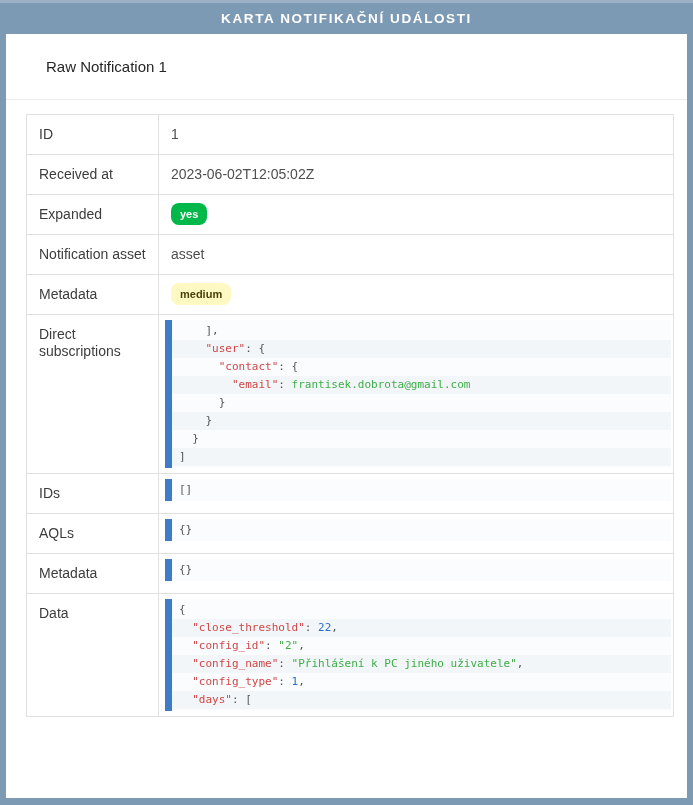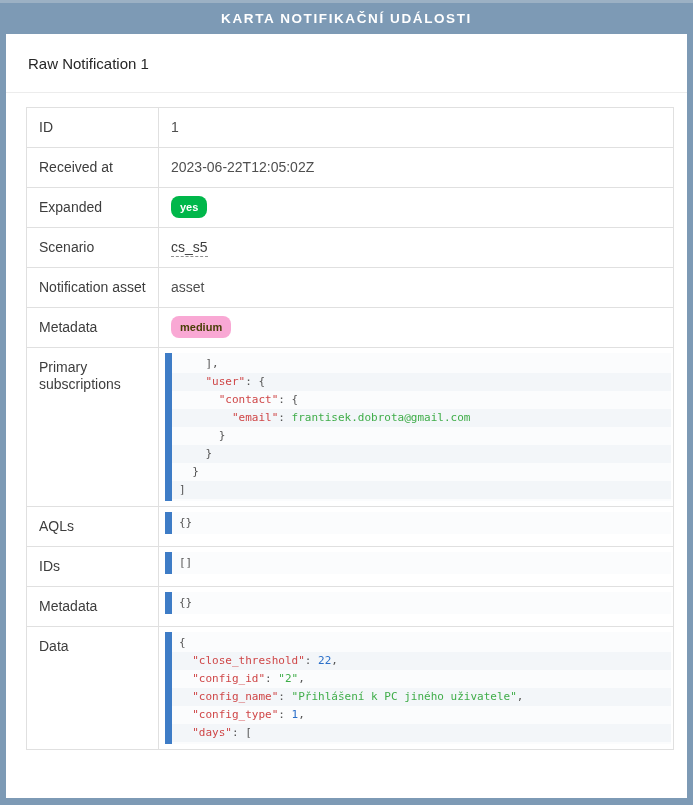--- a/index.html
+++ b/index.html
@@ -22,24 +22,24 @@
   .topbar-title{
     color:#ffffff;font-size:13.5px;font-weight:bold;
     letter-spacing:1.6px;
   }
   .card{
     background:#ffffff;
     height:764px;box-sizing:border-box;
     overflow:hidden;
   }
   .card-title-row{
-    height:59px;box-sizing:border-box;
+    height:66px;box-sizing:border-box;
     border-bottom:1px solid #ececec;
     display:flex;align-items:center;
-    padding-left:22px;
+    padding-left:40px;
   }
   .card-title{font-size:15px;color:#262626;}
   .table-wrap{padding:14px 13px 0 20px;}
   table.event-table{
     width:100%;border-collapse:collapse;
     font-size:14px;table-layout:fixed;padding-left:36px;
   }
   td{border:1px solid #e0e0e0;vertical-align:top;}
   td.label{
     width:107px;padding:11px 12px;color:#3d3d3d;line-height:17px;
@@ -82,66 +82,62 @@
     </div>
     <div class="table-wrap">
       <table class="event-table">
         <tbody>
             <tr>
               <td class="label">ID</td>
               <td class="value">1</td>
             </tr>
             <tr>
               <td class="label">Received at</td>
-              <td class="value">2023-06-22T12:05:02Z</td>
+              <td class="value">2023-06-02T12:05:02Z</td>
             </tr>
             <tr>
               <td class="label">Expanded</td>
               <td class="value badge-cell"><span class="badge" style="background: rgb(0, 183, 74); color: rgb(255, 255, 255);">yes</span></td>
-            </tr>
-            <tr>
-              <td class="label">Scenario</td>
-              <td class="value"><span class="dashed-link">cs_s5</span></td>
             </tr>
             <tr>
               <td class="label">Notification asset</td>
               <td class="value">asset</td>
             </tr>
             <tr>
               <td class="label">Metadata</td>
-              <td class="value badge-cell"><span class="badge" style="background: #f9a8d4; color: rgb(74, 63, 8);">medium</span></td>
+              <td class="value badge-cell"><span class="badge" style="background: #fef9c3; color: rgb(74, 63, 8);">medium</span></td>
             </tr>
             <tr>
-              <td class="label">Primary subscriptions</td>
+              <td class="label">Direct subscriptions</td>
               <td class="value code-cell">
                 <div class="code">
                   <div class="ln"><span>    ],</span></div>
                   <div class="ln"><span>    </span><span class="tok-key">"user"</span><span>: {</span></div>
                   <div class="ln"><span>      </span><span class="tok-key">"contact"</span><span>: {</span></div>
                   <div class="ln"><span>        </span><span class="tok-key">"email"</span><span>: </span><span class="tok-str">frantisek.dobrota@gmail.com</span></div>
                   <div class="ln"><span>      }</span></div>
                   <div class="ln"><span>    }</span></div>
                   <div class="ln"><span>  }</span></div>
                   <div class="ln"><span>]</span></div>
                 </div>
               </td>
             </tr>
             <tr>
+              <td class="label">IDs</td>
+              <td class="value code-cell">
+                <div class="code">
+                  <div class="ln"><span>[]</span></div>
+                </div>
+              </td>
+            </tr>
+            <tr>
               <td class="label">AQLs</td>
               <td class="value code-cell">
                 <div class="code">
                   <div class="ln"><span>{}</span></div>
-                </div>
-              </td>
-            </tr>
-            <tr>
-              <td class="label">IDs</td>
-              <td class="value code-cell">
-                <div class="code">
-                  <div class="ln"><span>[]</span></div>
                 </div>
               </td>
             </tr>
             <tr>
               <td class="label">Metadata</td>
               <td class="value code-cell">
                 <div class="code">
                   <div class="ln"><span>{}</span></div>
                 </div>
               </td>

